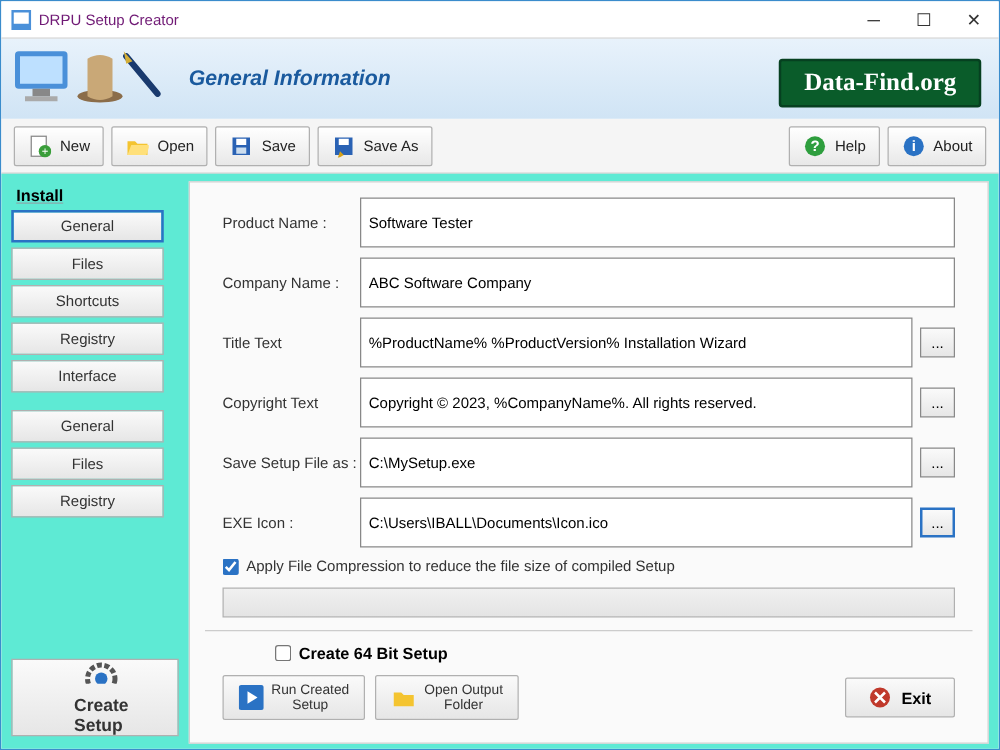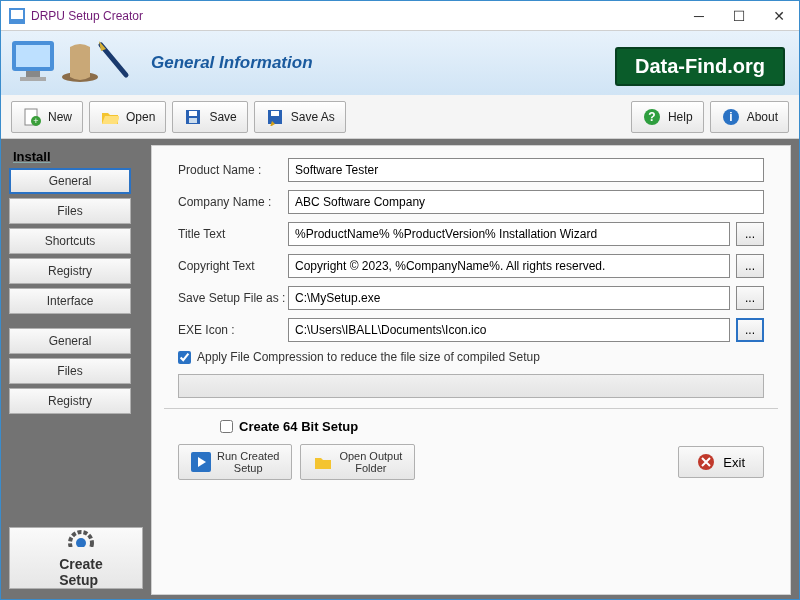--- a/index.html
+++ b/index.html
@@ -6,54 +6,54 @@
 body { width: 800px; height: 600px; background: #fff; border: 1px solid #3a8ccc; overflow: hidden; }
 
 .titlebar { height: 30px; background: #fff; display: flex; align-items: center; padding: 0 0 0 8px; border-bottom: 1px solid #d0d0d0; }
 .titlebar .app-icon { width: 16px; height: 16px; margin-right: 6px; }
 .titlebar .title { font-size: 12px; color: #701a75; flex: 1; }
 .titlebar .win-btn { width: 40px; height: 30px; display: flex; align-items: center; justify-content: center; font-size: 14px; color: #333; }
 
 .banner { height: 64px; background: linear-gradient(#e8f2fb, #d0e4f5); position: relative; display: flex; align-items: center; }
 .banner-illus { width: 140px; height: 100%; display: flex; align-items: center; justify-content: center; }
 .banner-title { color: #1a5a9e; font-size: 17px; font-weight: bold; font-style: italic; margin-left: 10px; }
-.brand { position: absolute; right: 14px; top: 16px; background: #0a5c2a; color: #fff; padding: 6px 18px; font-size: 20px; font-weight: bold; border-radius: 3px; border: 2px solid #064020; }
+.brand { position: absolute; right: 14px; top: 16px; background: #0a5c2a; color: #fff; padding: 6px 18px; font-size: 20px; font-weight: bold; border-radius: 3px; border: 2px solid #064020; font-family: Liberation Serif, serif; }
 
 .toolbar { height: 44px; background: #f5f5f5; padding: 5px 10px; display: flex; gap: 6px; align-items: center; border-bottom: 1px solid #d0d0d0; }
 .toolbar-btn { height: 32px; padding: 0 10px; display: flex; align-items: center; gap: 6px; border: 1px solid #b0b0b0; background: linear-gradient(#fff,#e8e8e8); border-radius: 2px; font-size: 12px; color: #222; cursor: pointer; }
 .toolbar-btn .ti { width: 20px; height: 20px; display: flex; align-items: center; justify-content: center; }
 .toolbar .spacer { flex: 1; }
 
-.content { display: flex; height: calc(600px - 30px - 64px - 44px); background: #737373; }
+.content { display: flex; height: calc(600px - 30px - 64px - 44px); background: #5eead4; }
 
 .side { width: 150px; padding: 6px 0 6px 8px; display: flex; flex-direction: column; }
 .group-title { font-size: 13px; font-weight: bold; color: #000; margin: 4px 0 2px 4px; text-decoration: underline; text-decoration-color: #8aa; }
 .side-btn { width: 122px; height: 26px; margin: 2px 0; border: 1px solid #b0b0b0; background: linear-gradient(#fafafa,#e6e6e6); font-size: 12px; text-align: center; line-height: 24px; color: #333; cursor: pointer; }
 .side-btn.selected { border: 2px solid #2a72c4; line-height: 22px; }
 
 .create-btn { width: 134px; height: 62px; margin-top: auto; margin-bottom: 6px; border: 1px solid #b0b0b0; background: linear-gradient(#fafafa,#e6e6e6); display: flex; align-items: center; gap: 10px; padding-left: 10px; font-size: 14px; font-weight: bold; color: #333; cursor: pointer; flex-direction: column; }
 
 .main { flex: 1; background: #fafafa; margin: 6px 8px 6px 0; border: 1px solid #d0d0d0; padding: 12px 26px; position: relative; }
 
 .frow { display: flex; align-items: center; margin-bottom: 8px; }
 .flabel { width: 110px; font-size: 12px; color: #333; }
-.finput { flex: 1; height: 24px; border: 1px solid #888; padding: 0 6px; font-size: 12px; background: #fff; }
+.finput { flex: 1; height: 40px; border: 1px solid #888; padding: 0 6px; font-size: 12px; background: #fff; }
 .browse-btn { width: 28px; height: 24px; margin-left: 6px; border: 1px solid #888; background: linear-gradient(#fafafa,#e6e6e6); font-size: 12px; display: flex; align-items: center; justify-content: center; cursor: pointer; }
 .browse-btn.focus { border: 2px solid #2a72c4; }
 
 .chk-row { display: flex; align-items: center; font-size: 12px; color: #333; margin-top: 4px; }
 .chk-row input { margin-right: 6px; accent-color: #2a72c4; }
 
 .progress { width: 100%; height: 24px; border: 1px solid #b0b0b0; background: linear-gradient(#f0f0f0,#e4e4e4); margin-top: 10px; }
 
 .divider { border-top: 1px solid #ccc; margin: 10px -14px; }
 
 .bottom { display: flex; align-items: center; gap: 8px; }
 .action-btn { height: 36px; padding: 0 12px; display: flex; align-items: center; gap: 6px; border: 1px solid #b0b0b0; background: linear-gradient(#fafafa,#e6e6e6); font-size: 11px; color: #333; border-radius: 2px; text-align: center; cursor: pointer; }
-.exit-btn { height: 32px; padding: 0 18px; margin-left: auto; display: flex; align-items: center; gap: 8px; border: 1px solid #b0b0b0; background: linear-gradient(#fafafa,#e6e6e6); font-size: 13px; border-radius: 2px; cursor: pointer; }
+.exit-btn { height: 32px; padding: 0 18px; margin-left: auto; display: flex; align-items: center; gap: 8px; border: 1px solid #b0b0b0; background: linear-gradient(#fafafa,#e6e6e6); font-size: 13px; border-radius: 2px; cursor: pointer; font-weight: bold; }
 
 .bold-chk { font-size: 13px; font-weight: bold; color: #000; margin-left: 42px; }
 </style>
 </head>
 <body>
 
 <div class="titlebar">
   <svg class="app-icon" viewBox="0 0 16 16">
       <rect width="16" height="16" fill="#4a90d9"></rect>
       <rect x="2" y="2" width="12" height="9" fill="#fff"></rect>

